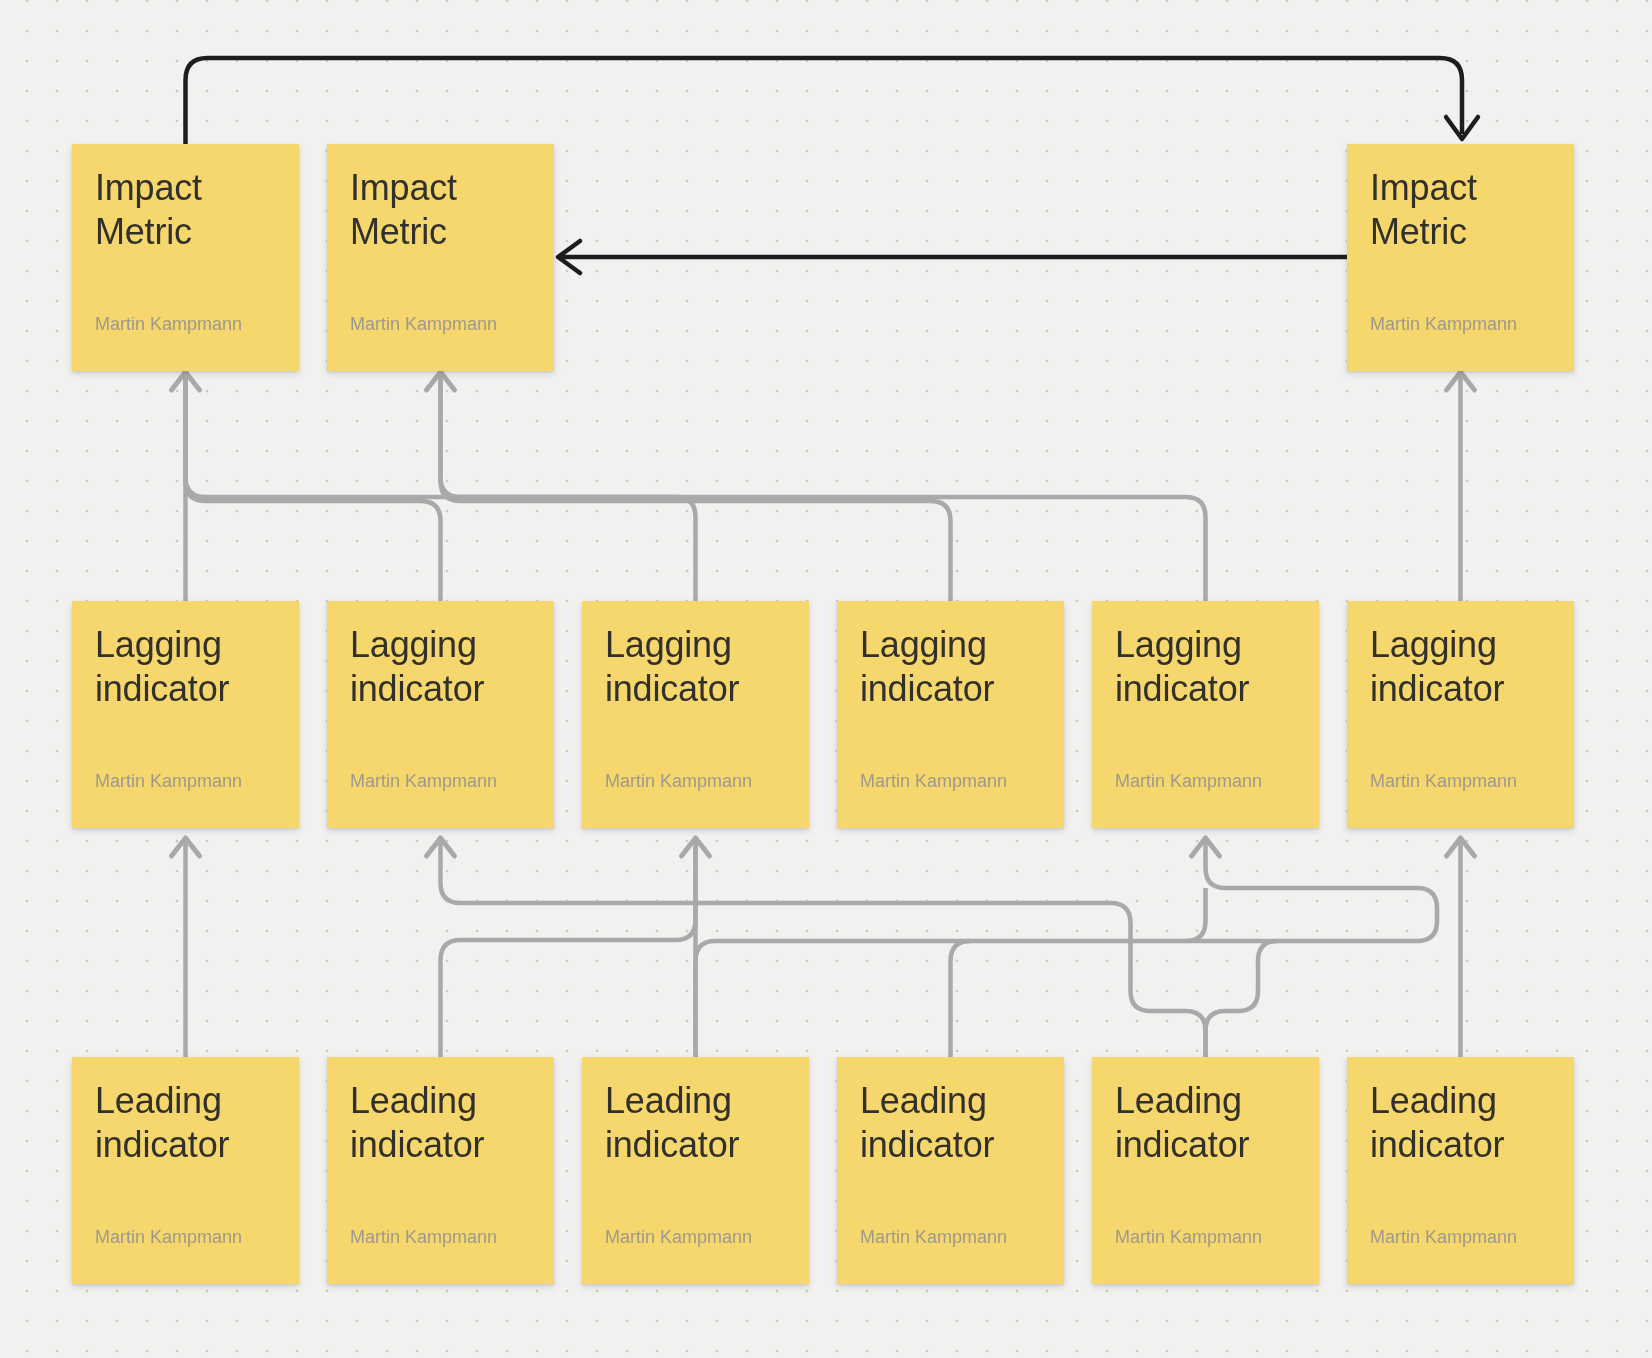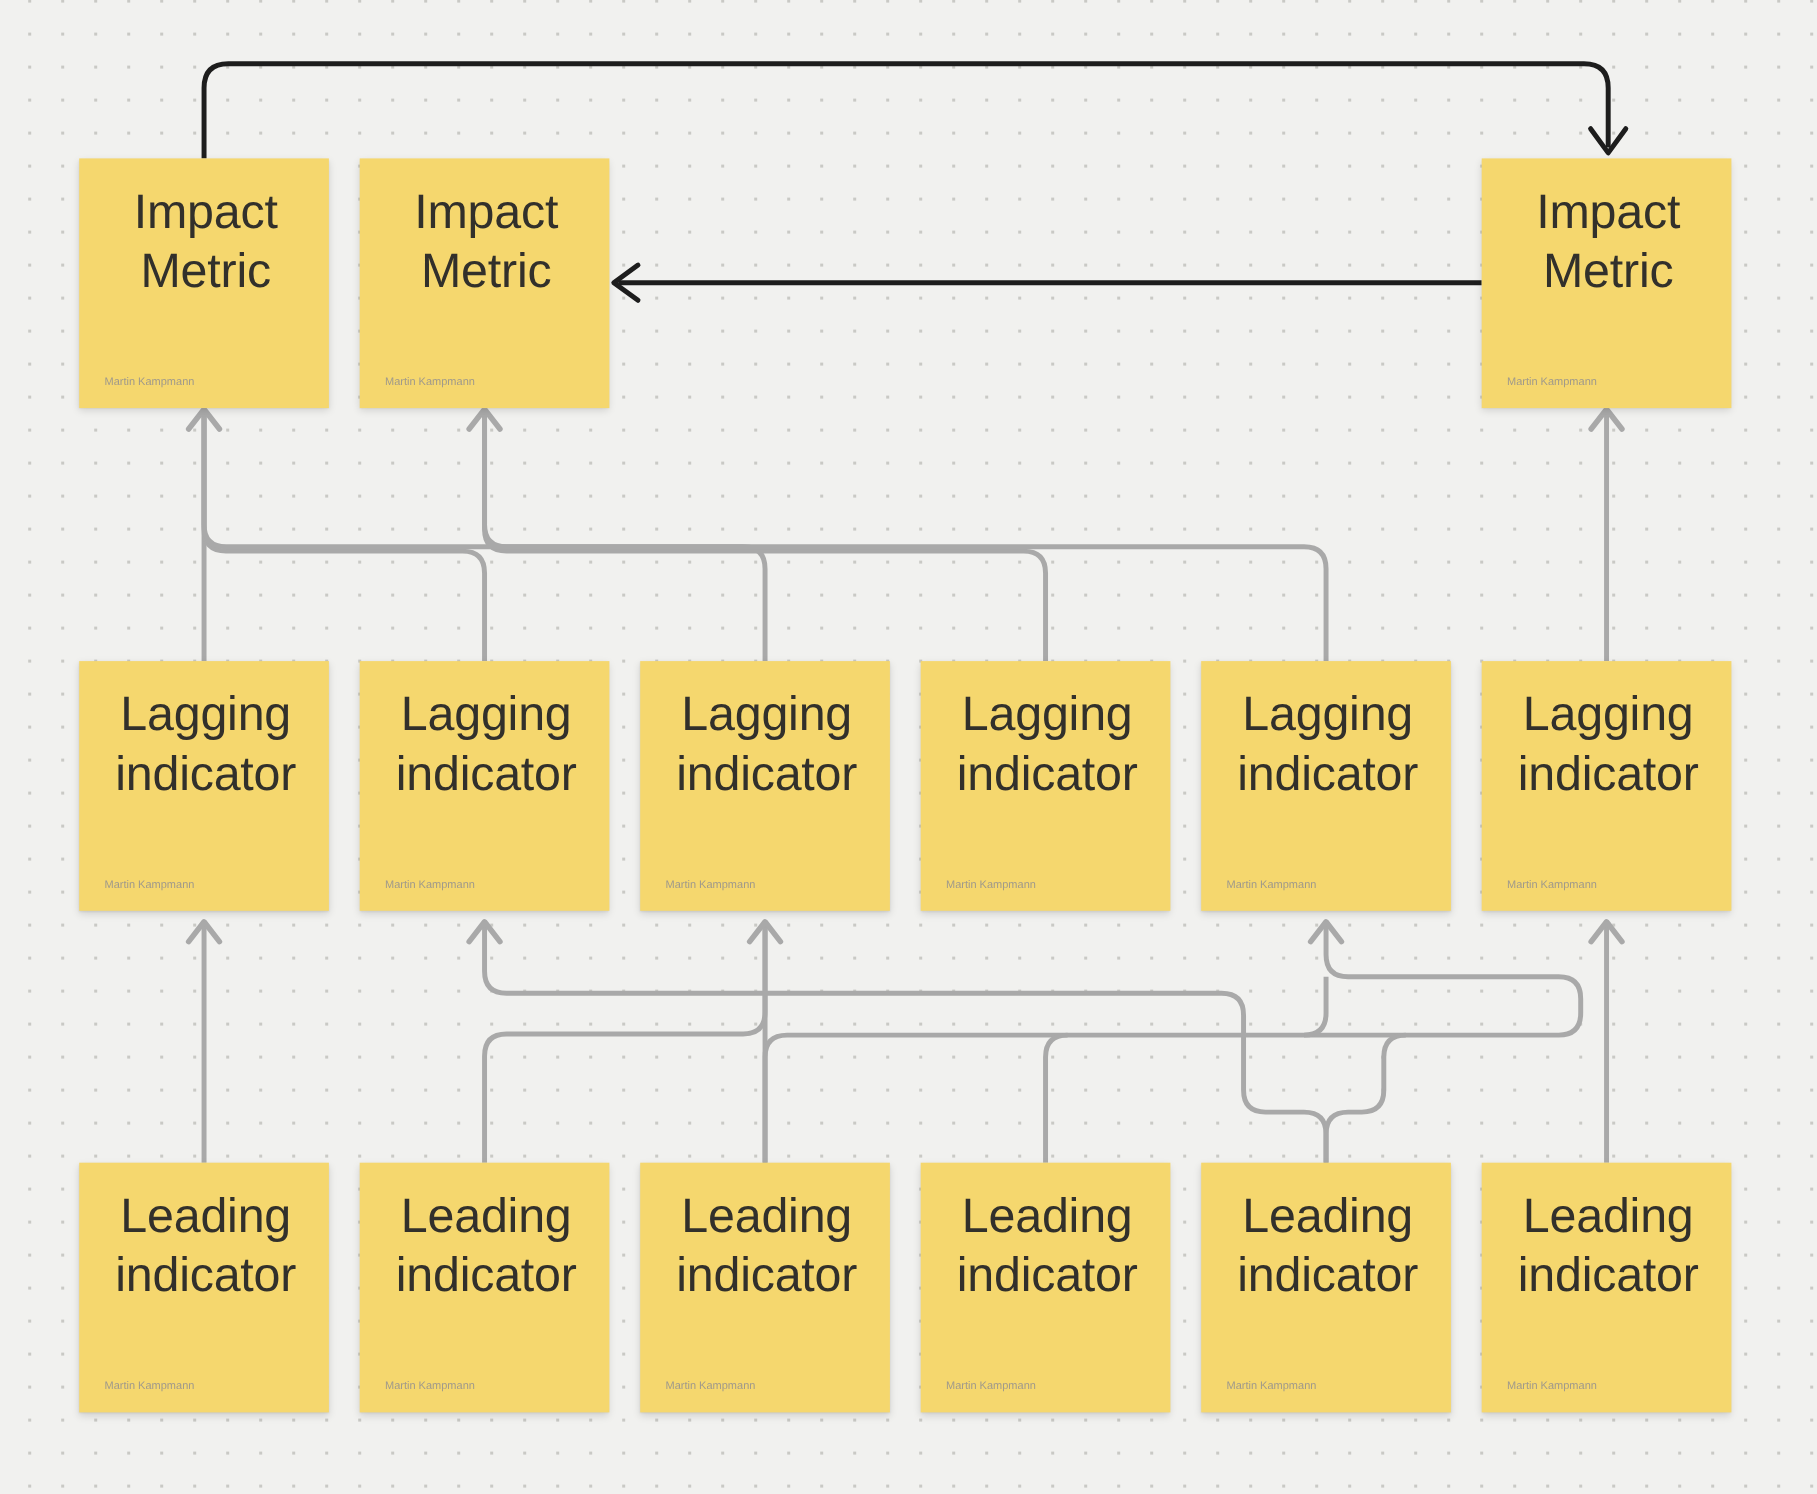--- a/index.html
+++ b/index.html
@@ -34,30 +34,29 @@
   .sticky-note{
     position:absolute;
     width:227px;height:227px;
     background:var(--note-fill);
     box-shadow:0 3px 7px rgba(0,0,0,0.13),0 1px 2px rgba(0,0,0,0.08);
     padding:22px 20px 18px 23px;
     cursor:pointer;
   }
   .note-title{
     display:block;
-    font-size:44px;
+    font-size:36px;
     line-height:1.22;
     letter-spacing:-0.2px;
     color:var(--note-text);
-    text-align:center;
   }
   .note-author{
     position:absolute;
-    left:23px;bottom:18px;
-    font-size:10px;
+    left:23px;bottom:36px;
+    font-size:18px;
     color:var(--author-text);
   }
 </style>
 </head>
 <body>
 
 <svg class="connector-layer" width="1652" height="1358" viewBox="0 0 1652 1358" xmlns="http://www.w3.org/2000/svg">
 
   <g>
     <path class="gray-line" d="M185.5,601 L185.5,374"></path>

